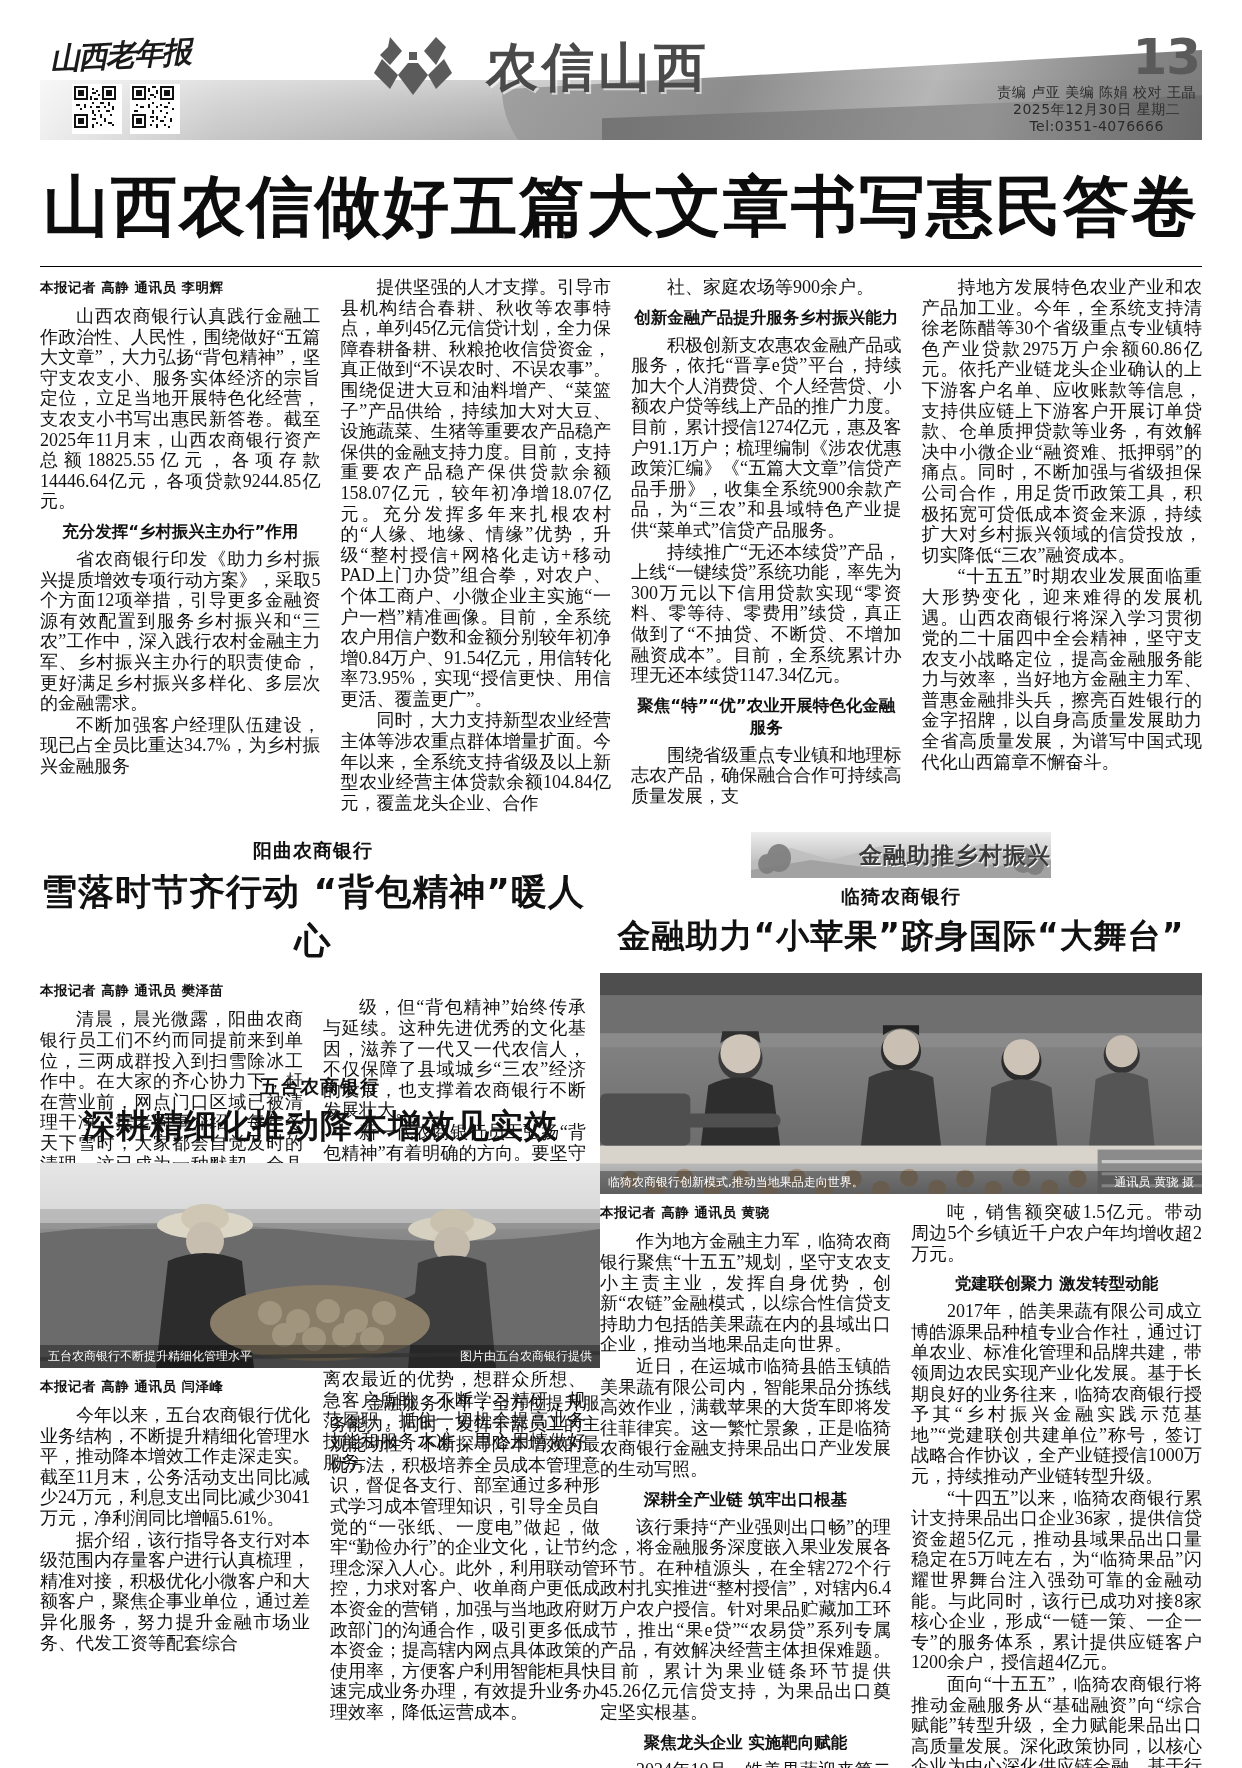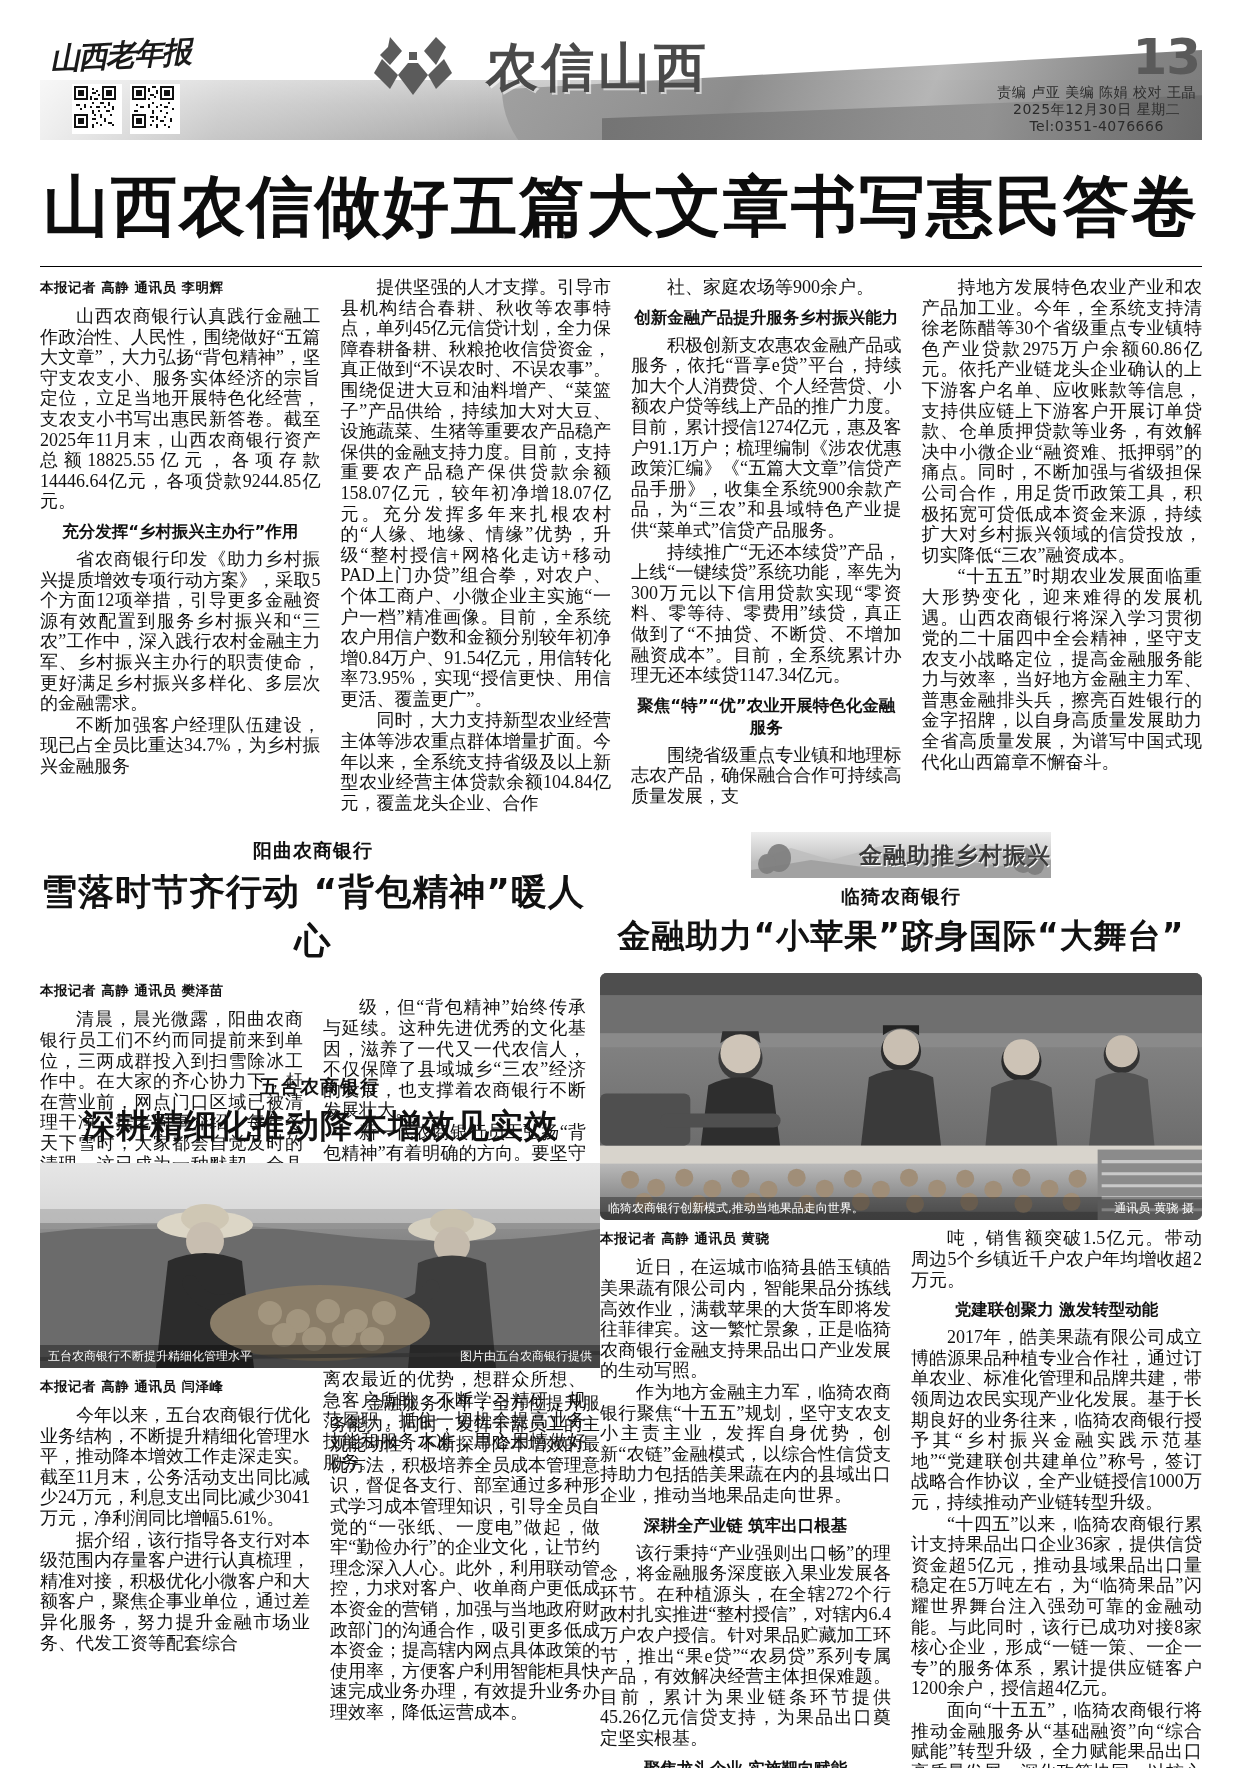--- a/index.html
+++ b/index.html
@@ -349,21 +349,21 @@
             <ellipse cx="272" cy="28" rx="11" ry="13"></ellipse>
               <ellipse cx="284" cy="34" rx="9" ry="9"></ellipse>
           </g>
         </svg>
         <div class="banner-text">金融助推乡村振兴</div>
       </div>
 
       <div class="kicker">临猗农商银行</div>
       <div class="sec-headline sm">金融助力“小苹果”跻身国际“大舞台”</div>
 
-      <div class="photo" style="height:247px;border-radius:7px;">
+      <div class="photo" style="height:221px;">
         <svg class="scene" viewBox="0 0 600 255" preserveAspectRatio="none">
           <defs>
             <linearGradient id="bg1" x1="0" y1="0" x2="0" y2="1">
               <stop offset="0" stop-color="#8f8f8f"></stop>
                 <stop offset="1" stop-color="#5d5d5d"></stop>
             </linearGradient>
             <linearGradient id="belt" x1="0" y1="0" x2="0" y2="1">
               <stop offset="0" stop-color="#b9b9b9"></stop>
                 <stop offset="1" stop-color="#7a7a7a"></stop>
             </linearGradient>
@@ -444,22 +444,22 @@
         </svg>
         <div class="caption-bar">
           <span>临猗农商银行创新模式,推动当地果品走向世界。</span>
           <span>通讯员 黄骁 摄</span>
         </div>
       </div>
 
       <div class="rt-cols" style="margin-top:8px;">
         <div class="col">
           <div class="byline">本报记者 高静 通讯员 黄骁</div>
+          <p class="body">作为地方金融主力军，临猗农商银行聚焦“十五五”规划，坚守支农支小主责主业，发挥自身优势，创新“农链”金融模式，以综合性信贷支持助力包括皓美果蔬在内的县域出口企业，推动当地果品走向世界。</p>
           <p class="body">近日，在运城市临猗县皓玉镇皓美果蔬有限公司内，智能果品分拣线高效作业，满载苹果的大货车即将发往菲律宾。这一繁忙景象，正是临猗农商银行金融支持果品出口产业发展的生动写照。</p>
-          <p class="body">作为地方金融主力军，临猗农商银行聚焦“十五五”规划，坚守支农支小主责主业，发挥自身优势，创新“农链”金融模式，以综合性信贷支持助力包括皓美果蔬在内的县域出口企业，推动当地果品走向世界。</p>
           <div class="subhead">深耕全产业链 筑牢出口根基</div>
           <p class="body">该行秉持“产业强则出口畅”的理念，将金融服务深度嵌入果业发展各环节。在种植源头，在全辖272个行政村扎实推进“整村授信”，对辖内6.4万户农户授信。针对果品贮藏加工环节，推出“果e贷”“农易贷”系列专属产品，有效解决经营主体担保难题。目前，累计为果业链条环节提供45.26亿元信贷支持，为果品出口奠定坚实根基。</p>
           <div class="subhead">聚焦龙头企业 实施靶向赋能</div>
           <p class="body">2024年10月，皓美果蔬迎来第二条分拣线，面临资金缺口。临猗农商银行精准跟进，提供300万元信贷资金，保证项目如期投产。多年来，累计投放2000万元信贷资金，实现与企业成长周期同步匹配。目前，该公司年出口果品总量2.4万</p>
         </div>
         <div class="col">
           <p class="body">吨，销售额突破1.5亿元。带动周边5个乡镇近千户农户年均增收超2万元。</p>
           <div class="subhead">党建联创聚力 激发转型动能</div>
           <p class="body">2017年，皓美果蔬有限公司成立博皓源果品种植专业合作社，通过订单农业、标准化管理和品牌共建，带领周边农民实现产业化发展。基于长期良好的业务往来，临猗农商银行授予其“乡村振兴金融实践示范基地”“党建联创共建单位”称号，签订战略合作协议，全产业链授信1000万元，持续推动产业链转型升级。</p>
           <p class="body">“十四五”以来，临猗农商银行累计支持果品出口企业36家，提供信贷资金超5亿元，推动县域果品出口量稳定在5万吨左右，为“临猗果品”闪耀世界舞台注入强劲可靠的金融动能。与此同时，该行已成功对接8家核心企业，形成“一链一策、一企一专”的服务体系，累计提供应链客户1200余户，授信超4亿元。</p>

